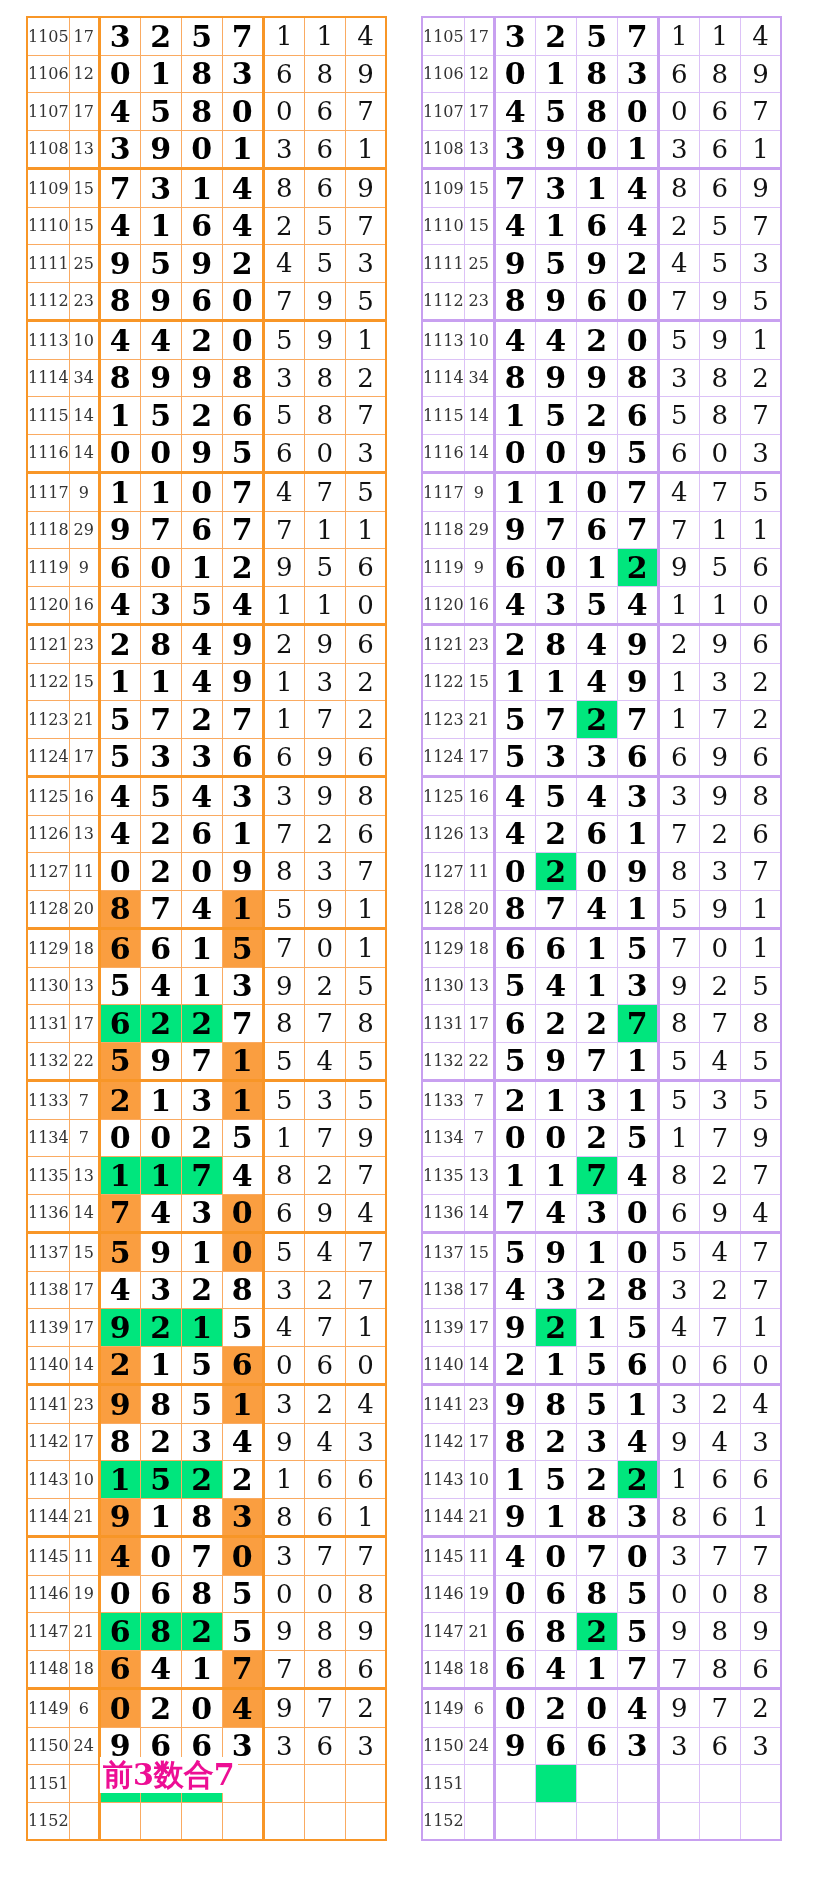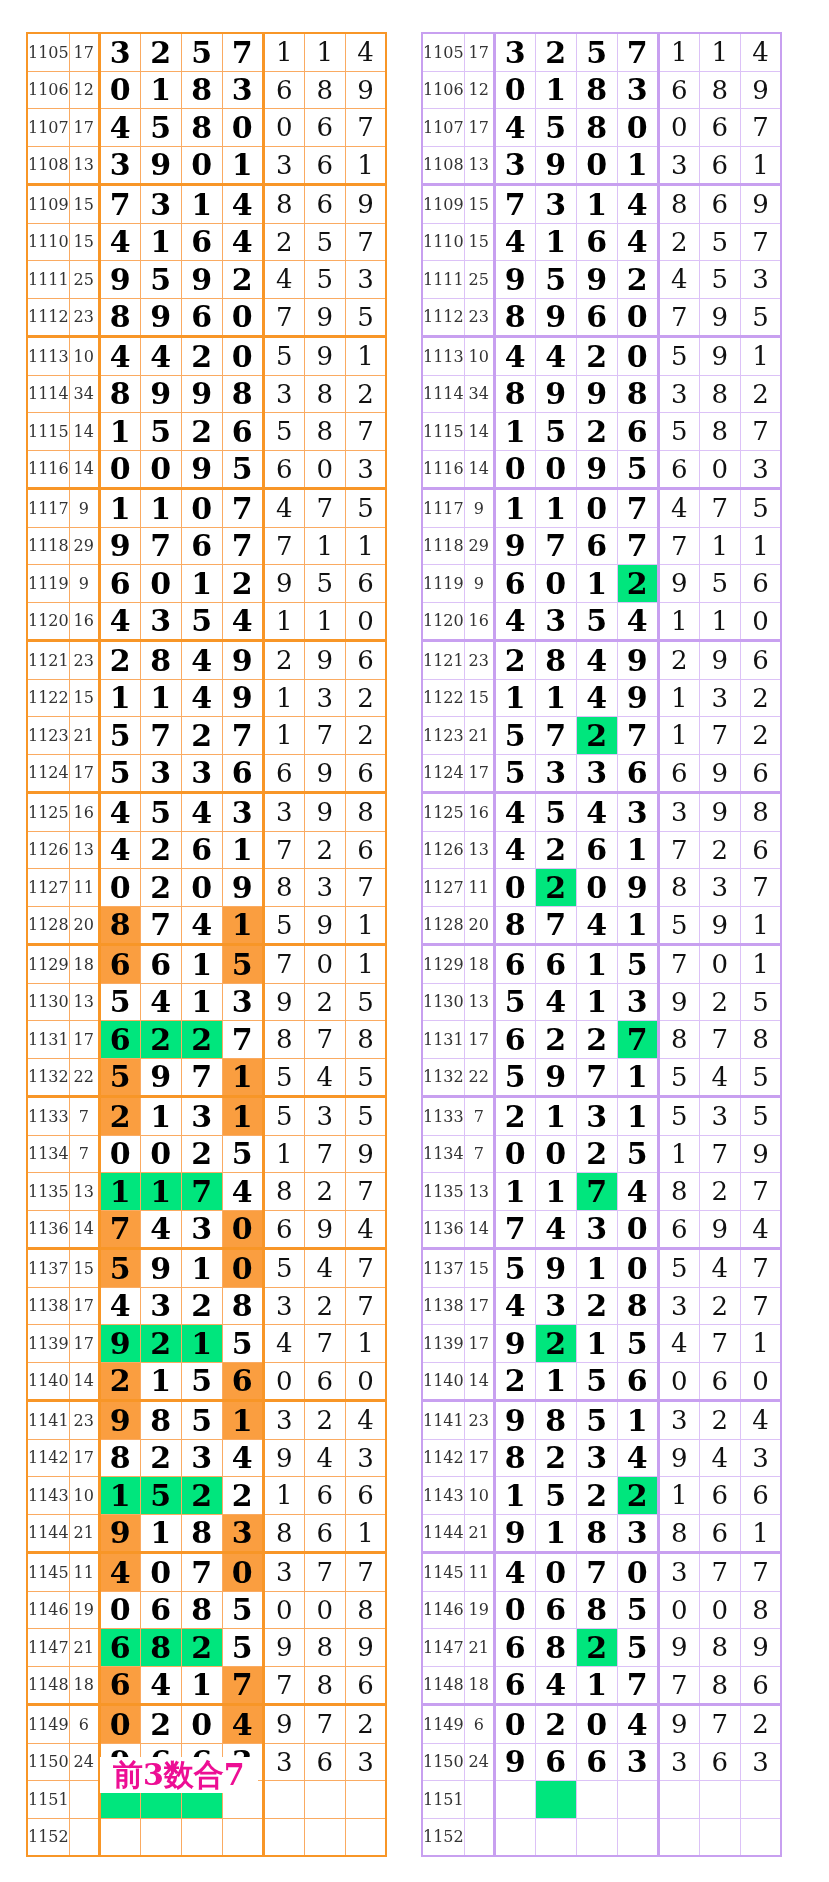--- a/index.html
+++ b/index.html
@@ -11,21 +11,21 @@
     position: relative;
     width: 829px;
     height: 1882px;
     overflow: hidden;
     font-family: "DejaVu Serif", "Liberation Serif", serif;
   }
   table.grid {
     border-collapse: collapse;
     table-layout: fixed;
     position: absolute;
-    top: 32px;
+    top: 16px;
     border: 2px solid var(--thick);
   }
   #left-table  { left: 26px; }
   #right-table { left: 421px; }
 
   .tbl-orange { --thin: #FAAB62; --thick: #F89627; }
   .tbl-purple { --thin: #DCC2F7; --thick: #C8A0F0; }
 
   .grid col.c-period { width: 41px; }
   .grid col.c-sum    { width: 30px; }
@@ -59,21 +59,21 @@
   }
   .grid td.hl-orange { background: var(--orange-fill); }
   .grid td.hl-green  { background: var(--green-fill); }
 
   .caption {
     position: absolute;
     left: 100px;
     top: 1757px;
     z-index: 5;
     background: #ffffff;
-    padding: 0 13px;
+    padding: 0 3px;
     font-size: 30px;
     line-height: 36px;
     font-weight: bold;
     color: var(--caption-color);
     letter-spacing: 0px;
   }
 </style>
 </head>
 <body>
 

